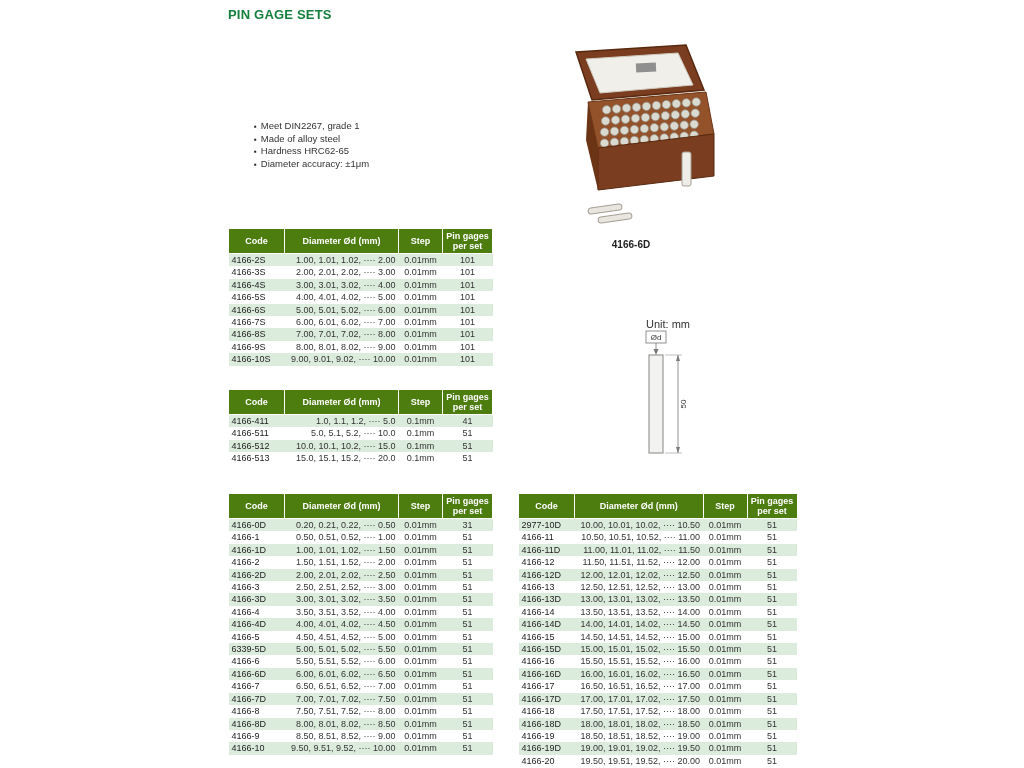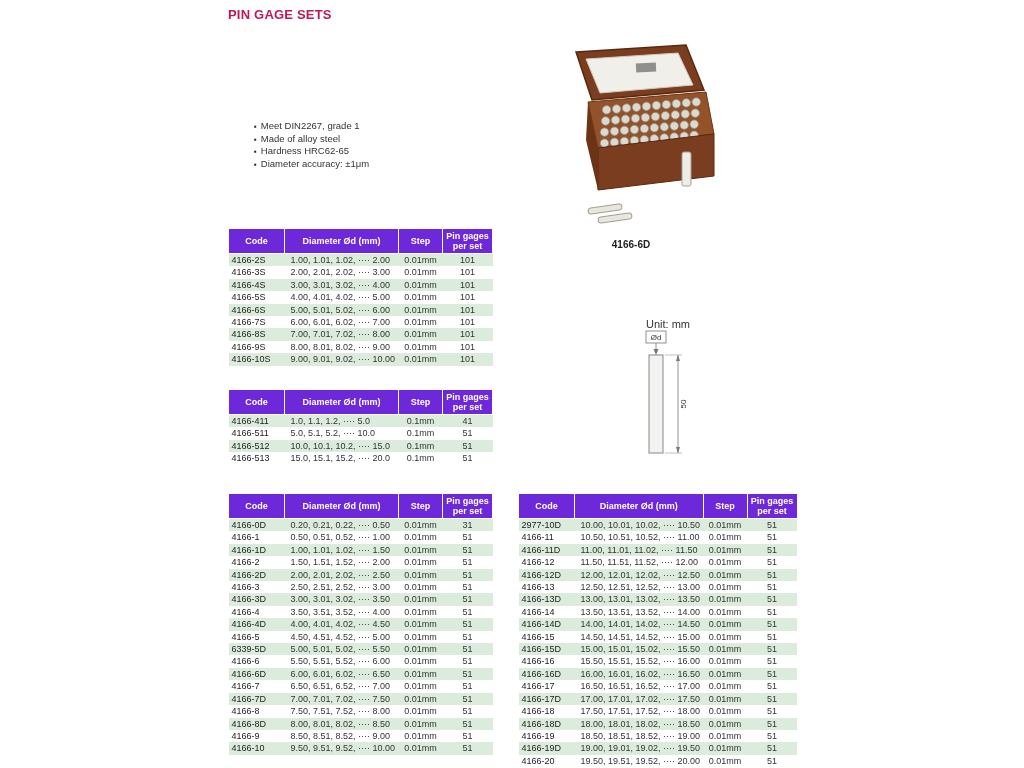--- a/index.html
+++ b/index.html
@@ -3,47 +3,47 @@
 <meta charset="utf-8">
 <style>
   * { margin:0; padding:0; box-sizing:border-box; }
   html,body {
     width:1024px; height:768px; background:#ffffff;
     font-family:"Liberation Sans", sans-serif; position:relative; overflow:hidden;
     color:#333;
   }
   .page-title {
     position:absolute; left:228px; top:7px;
-    font-size:13px; font-weight:bold; color:#be185d; letter-spacing:.2px;
+    font-size:13px; font-weight:bold; color:#15803d; letter-spacing:.2px;
   }
   .bullets {
     position:absolute; left:230px; top:120px; list-style:none;
     font-size:9.5px; color:#333;
   }
   .bullets li { line-height:11.5px; white-space:nowrap;margin-left:24px; }
   .bullets li::before { content:"▪"; font-size:8px; margin-right:4px; color:#222; }
 
   .figure { position:absolute; left:536px; top:40px; width:190px; text-align:center; }
   .figure .caption { margin-top:3px; font-size:10px; font-weight:bold; color:#222; }
 
   .unit-label { position:absolute; left:646px; top:318px; font-size:11px; color:#333; }
   .diagram { position:absolute; left:636px; top:330px; }
 
   table.spec { position:absolute; border-collapse:collapse; table-layout:fixed; }
   table.spec th {
-    background:#6d28d9; color:#fff; font-size:9px; font-weight:bold;
+    background:#4d7c0f; color:#fff; font-size:9px; font-weight:bold;
     text-align:center; vertical-align:middle; border:1px solid #ffffff;
     padding:2px 1px; line-height:10px; height:24px;
   }
   table.spec td {
     font-size:9px; color:#333; padding:1px 3px; line-height:10.4px;
     white-space:nowrap; overflow:hidden;
   }
   table.spec td:first-child { font-weight:normal; text-align:left; color:#222; }
-  table.spec td:nth-child(2) { text-align:left; padding-left:6px; }
+  table.spec td:nth-child(2) { text-align:right; padding-left:6px; }
   table.spec td:nth-child(3), table.spec td:nth-child(4) { text-align:center; }
   table.spec tbody tr:nth-child(odd)  { background:#dcecdc; }
   table.spec tbody tr:nth-child(even) { background:#ffffff; }
 
   col.c-code { width:56px; } col.c-dia { width:114px; }
   col.c-step { width:44px; } col.c-pins { width:50px; }
   #table4 col.c-dia { width:122px; }
 
   #table1 { left:228px; top:228px; }
   #table2 { left:228px; top:389px; }

